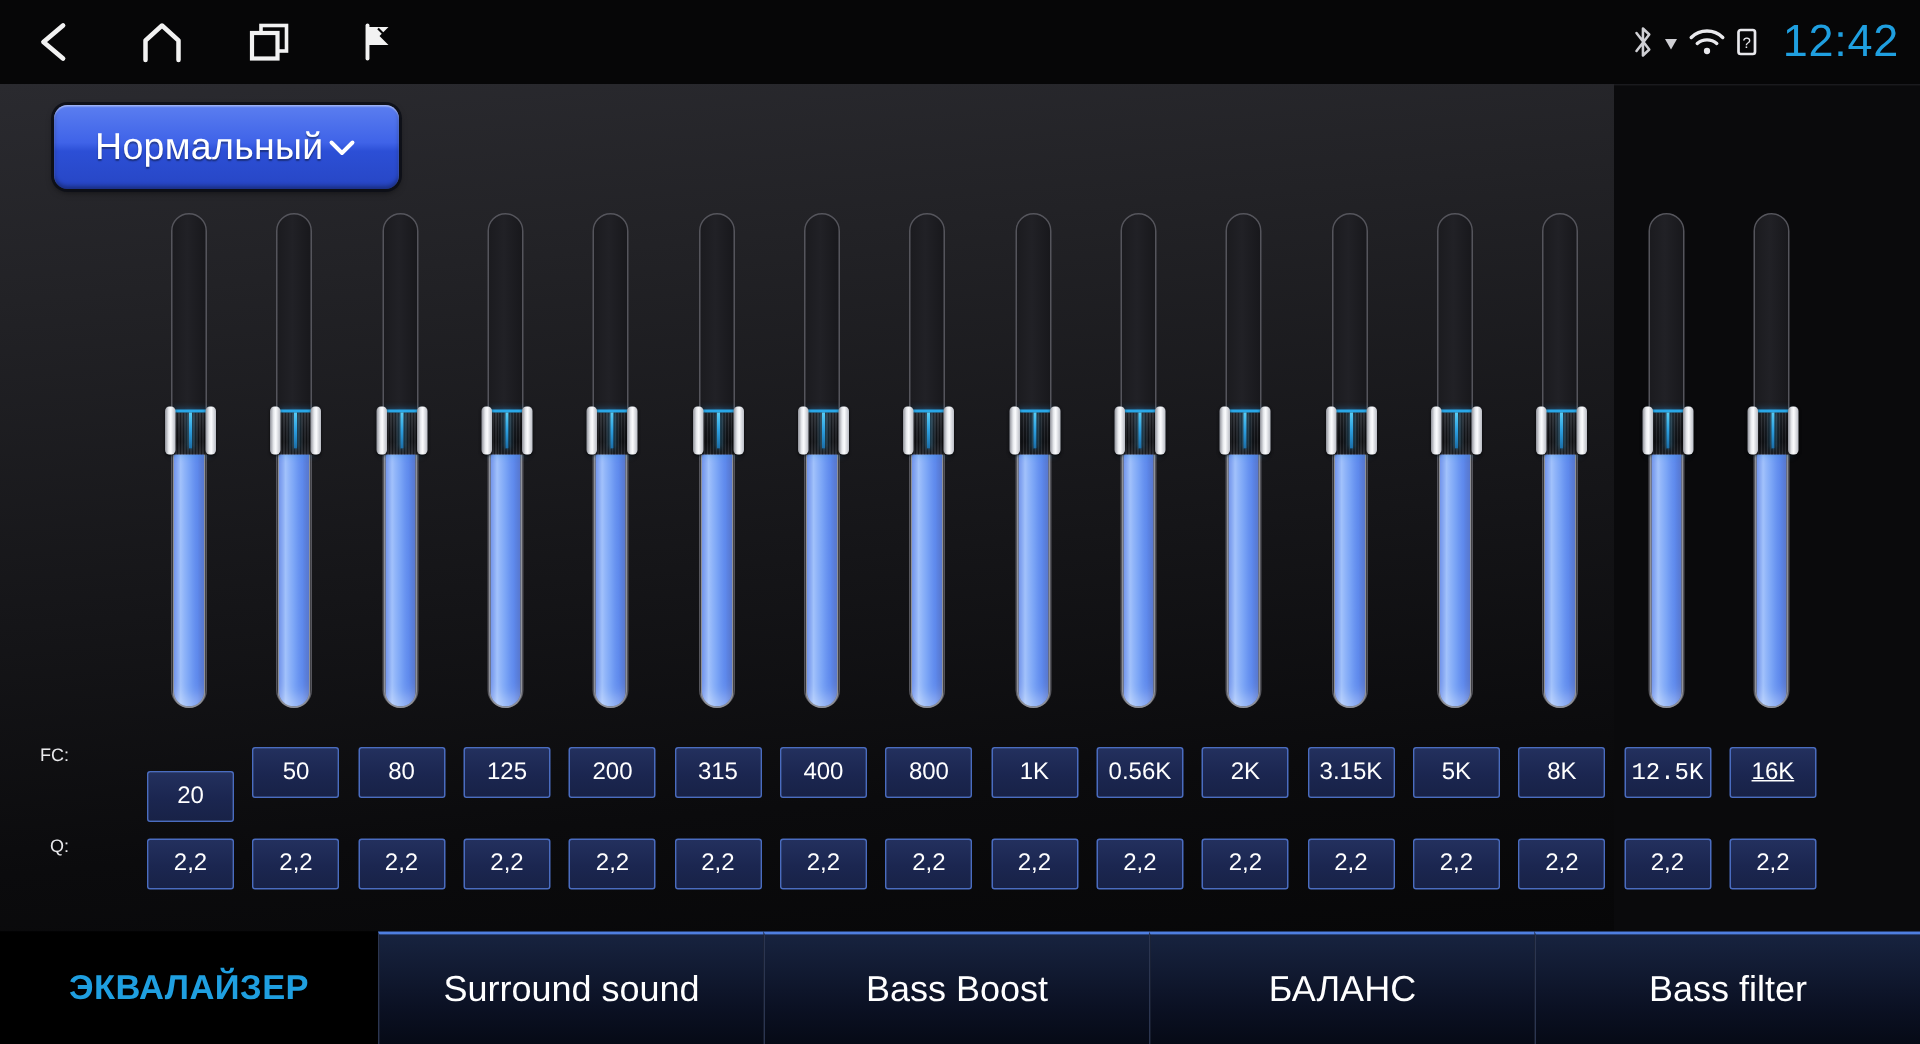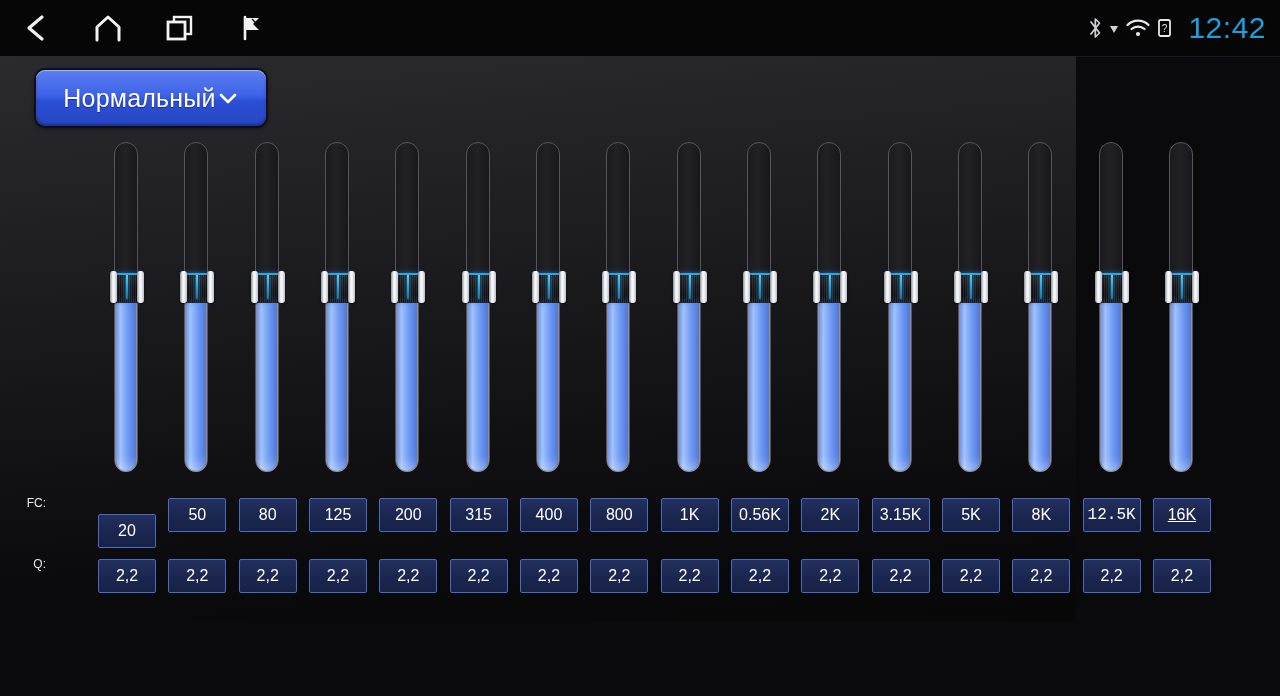--- a/index.html
+++ b/index.html
@@ -492,14 +492,22 @@
         <div class="cell" style="left: 730.97px; top: 503px;">2,2</div>
         <div class="cell" style="left: 801.3px; top: 503px;">2,2</div>
         <div class="cell" style="left: 871.63px; top: 503px;">2,2</div>
         <div class="cell" style="left: 941.96px; top: 503px;">2,2</div>
         <div class="cell" style="left: 1012.29px; top: 503px;">2,2</div>
         <div class="cell" style="left: 1082.62px; top: 503px;">2,2</div>
         <div class="cell" style="left: 1152.95px; top: 503px;">2,2</div>
       </div>
   </div>
 
+  <div class="tabbar" id="tabbar">
+    <div class="watermark">KS</div>
+  <div class="tab active" style="left: 0px; width: 252px;">ЭКВАЛАЙЗЕР</div>
+      <div class="tab inactive" style="left: 252px; width: 257px;">Surround sound</div>
+      <div class="tab inactive" style="left: 509px; width: 257px;">Bass Boost</div>
+      <div class="tab inactive" style="left: 766px; width: 257px;">БАЛАНС</div>
+      <div class="tab inactive" style="left: 1023px; width: 257px;">Bass filter</div>
+    </div>
 
 </div>
 
 </body></html>

